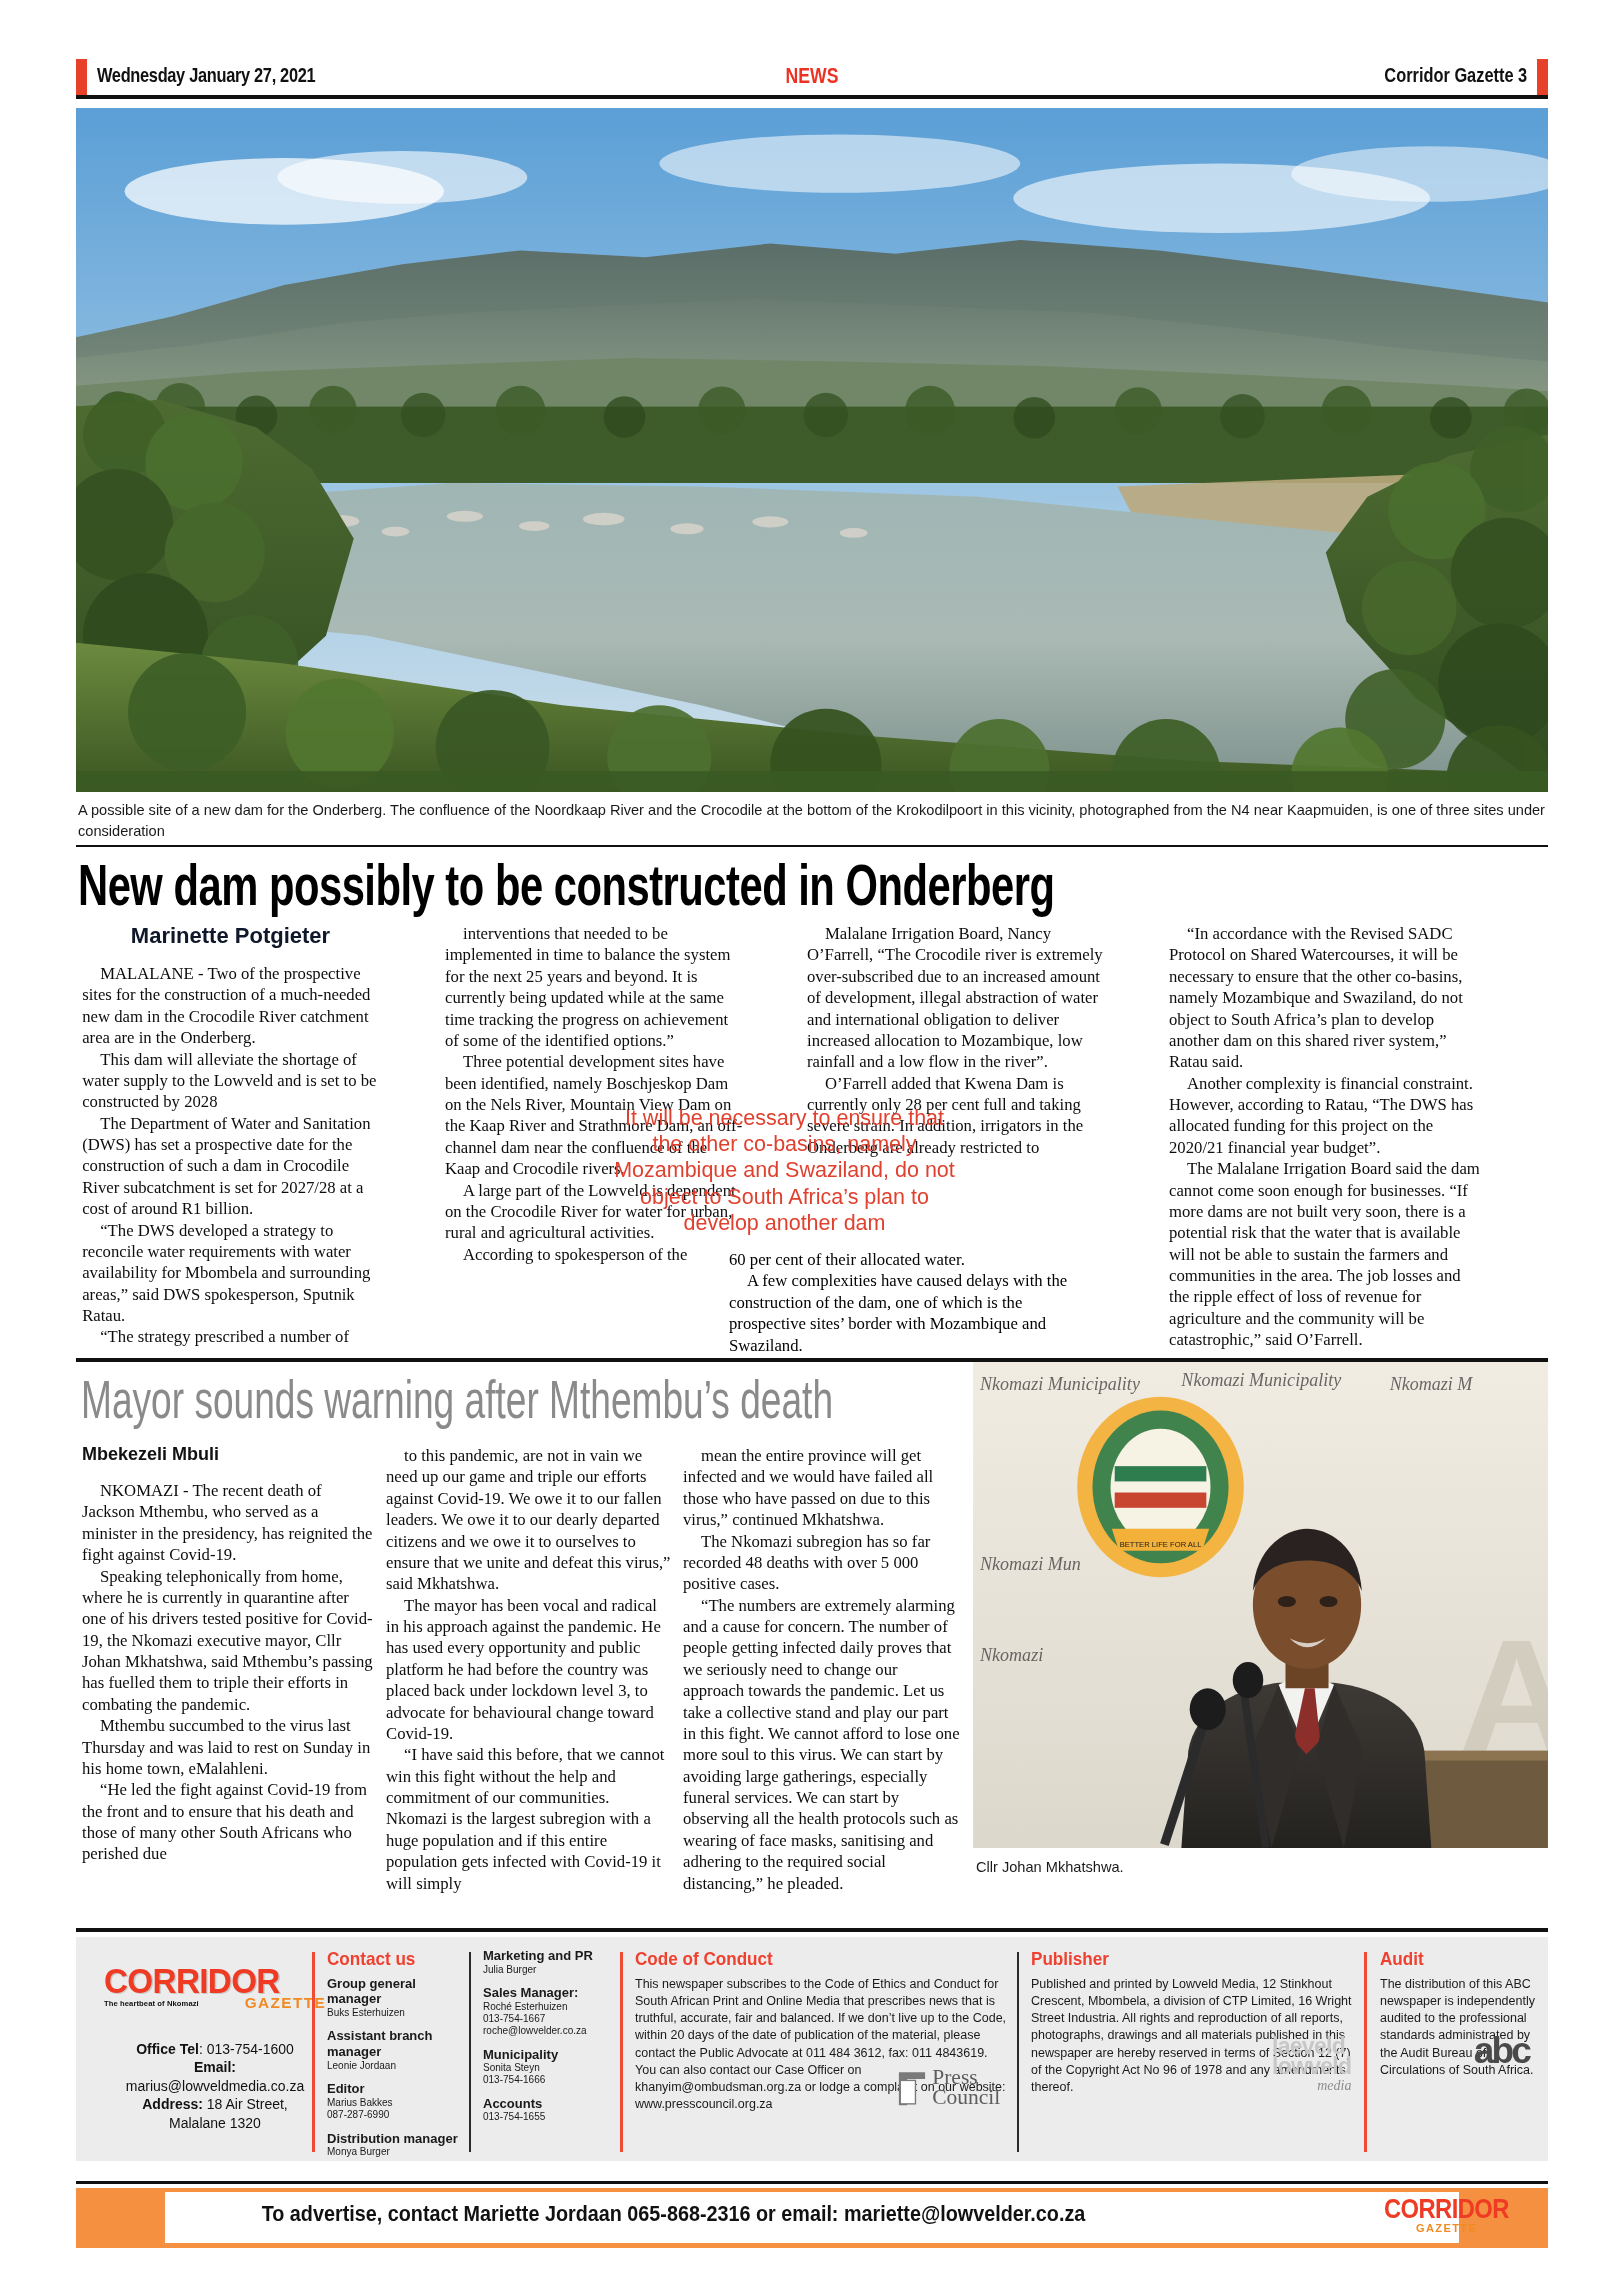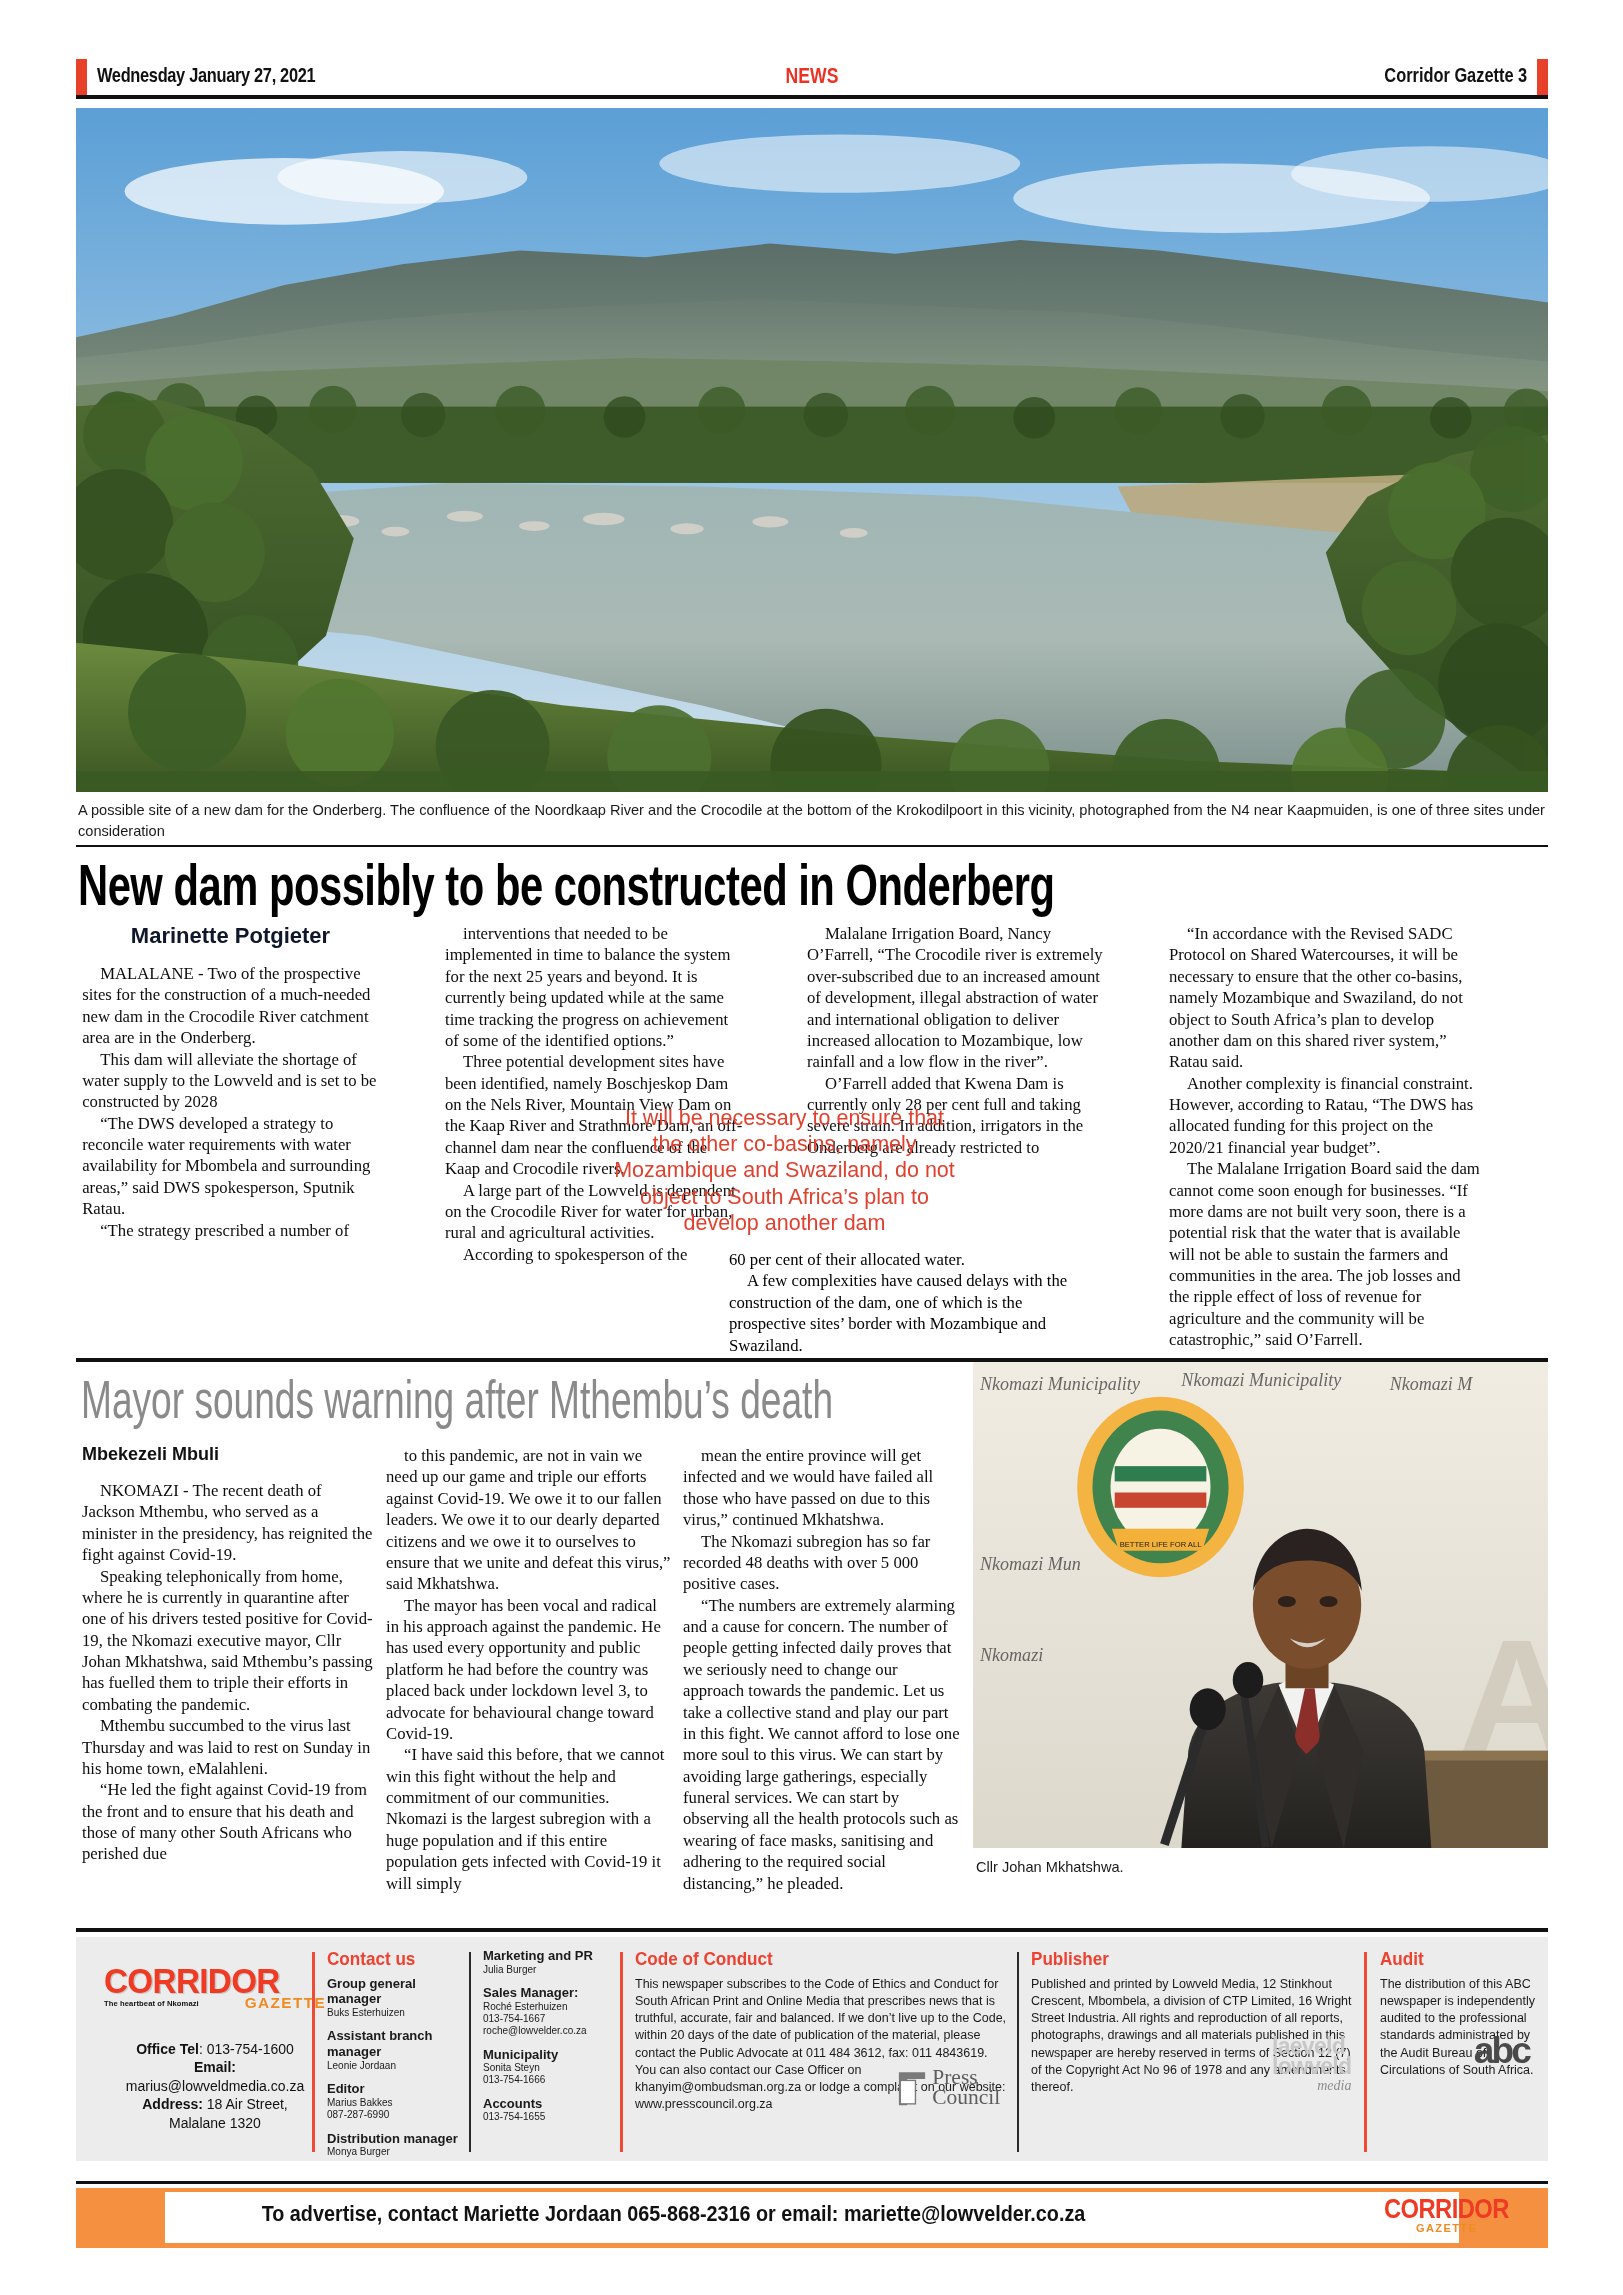--- a/index.html
+++ b/index.html
@@ -253,20 +253,21 @@
 
   <div class="a1-rule"></div>
   <div class="a1-head">New dam possibly to be constructed in Onderberg</div>
 
   <div class="a1-cols">
     <div class="a1-byline">Marinette Potgieter</div>
 
     <div class="col c1">
       <p>MALALANE - Two of the prospective sites for the construction of a much-needed new dam in the Crocodile River catchment area are in the Onderberg.</p>
       <p>This dam will alleviate the shortage of water supply to the Lowveld and is set to be constructed by 2028</p>
+      <p>The Department of Water and Sanitation (DWS) has set a prospective date for the construction of such a dam in Crocodile River subcatchment is set for 2027/28 at a cost of around R1 billion.</p>
       <p>“The DWS developed a strategy to reconcile water requirements with water availability for Mbombela and surrounding areas,” said DWS spokesperson, Sputnik Ratau.</p>
       <p>“The strategy prescribed a number of</p>
     </div>
 
     <div class="col c2">
       <p>interventions that needed to be implemented in time to balance the system for the next 25 years and beyond. It is currently being updated while at the same time tracking the progress on achievement of some of the identified options.”</p>
       <p>Three potential development sites have been identified, namely Boschjeskop Dam on the Nels River, Mountain View Dam on the Kaap River and Strathmore Dam, an off-channel dam near the confluence of the Kaap and Crocodile rivers.</p>
       <p>A large part of the Lowveld is dependent on the Crocodile River for water for urban, rural and agricultural activities.</p>
       <p>According to spokesperson of the</p>
     </div>

